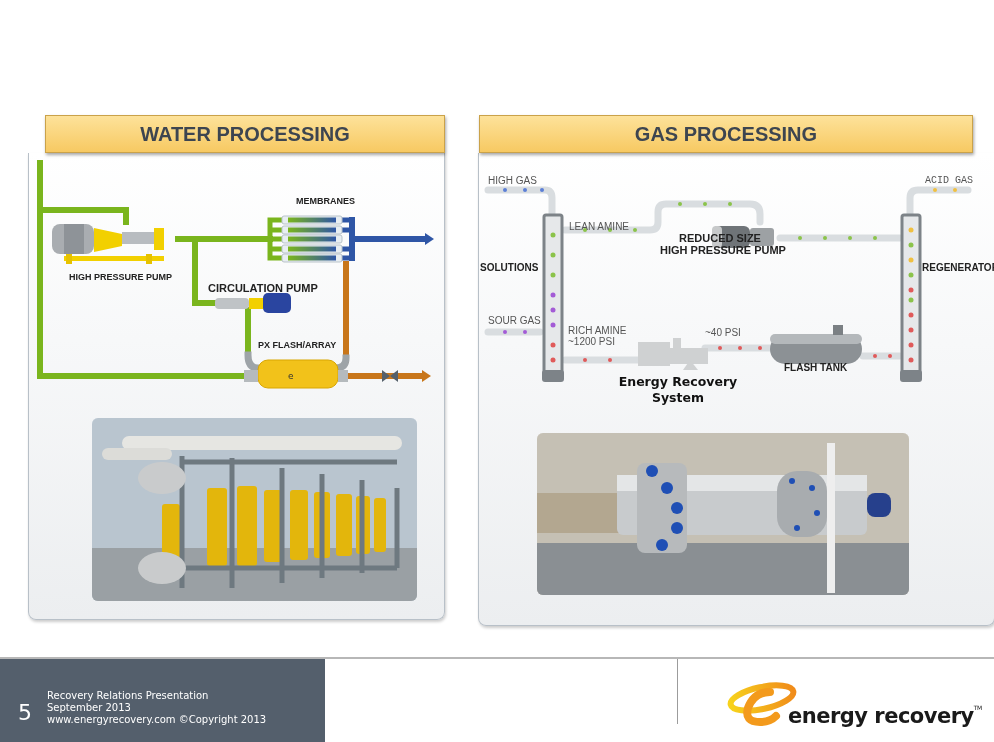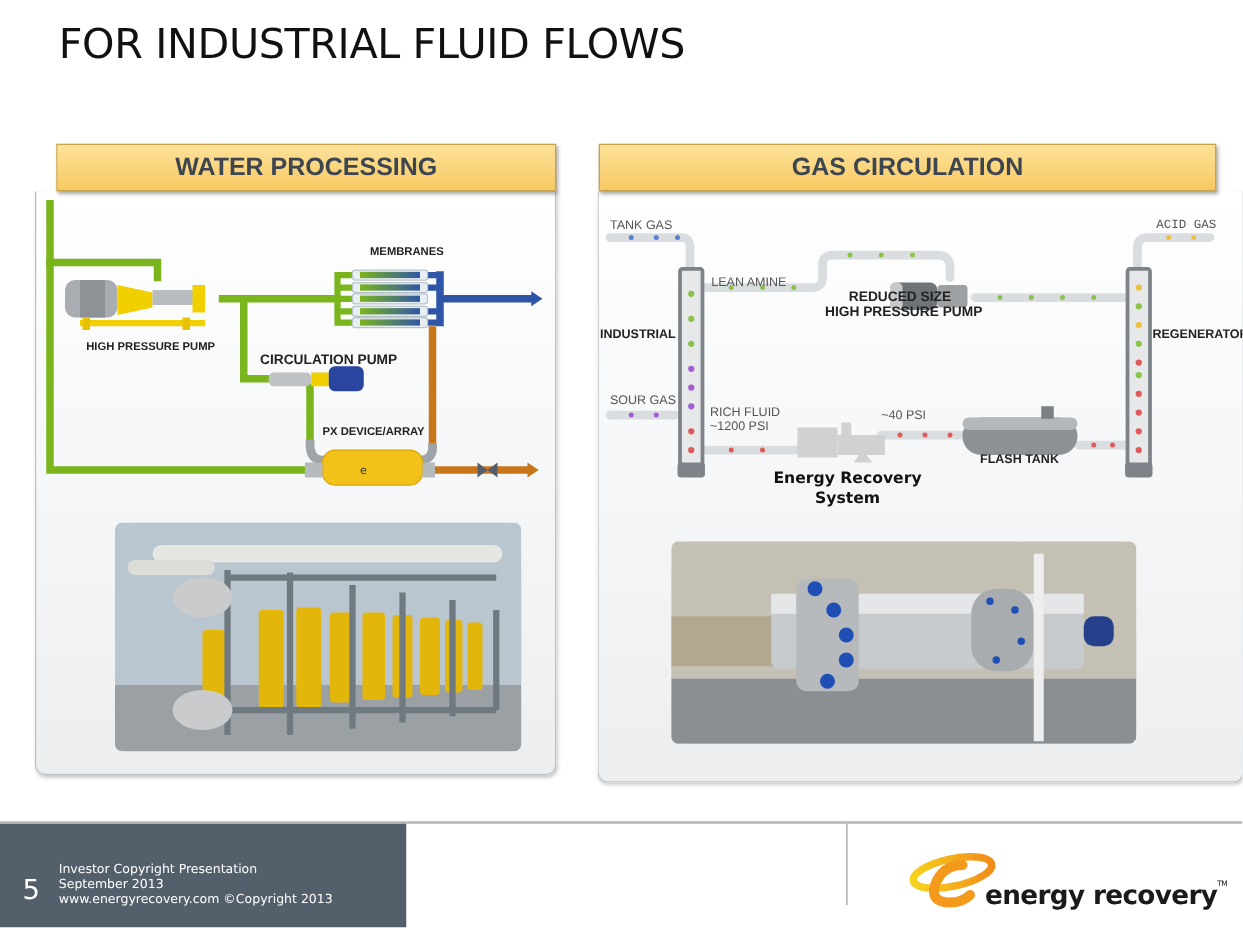--- a/index.html
+++ b/index.html
@@ -25,21 +25,20 @@
   .footer-text { position:absolute; left:47px; top:690px; color:#fff; font-size:10px; line-height:12px; font-family:"DejaVu Sans", sans-serif; }
   .footer-divider { position:absolute; left:677px; top:659px; width:1px; height:65px; background:#9c9c9c; }
   .logo { position:absolute; left:726px; top:678px; width:240px; height:50px; }
   .logo-text { position:absolute; left:788px; top:704px; font-size:21px; font-weight:bold; color:#1a1a1a; letter-spacing:-0.5px; font-family:"DejaVu Sans", sans-serif; }
   .logo-tm { font-size:6px; vertical-align:top; font-weight:normal; }
 </style>
 </head>
 <body>
 
 <div class="title">
-  <div>FOR INDUSTRIAL FLUID FLOWS</div>
 </div>
 
 <div class="panel water"></div>
 <div class="hdr water">WATER PROCESSING</div>
 
 <svg style="position:absolute;left:30px;top:160px;" width="412" height="230" viewBox="0 0 412 230">
   <g fill="none" stroke-linecap="square">
 
     <path d="M10 0 V216 H215" stroke="#7ab51d" stroke-width="6"></path>
     <path d="M10 50 H96 V62" stroke="#7ab51d" stroke-width="6"></path>
@@ -104,21 +103,21 @@
   <g>
     <rect x="228" y="200" width="80" height="28" rx="10" fill="#f2c21a" stroke="#d9a600"></rect>
     <rect x="214" y="210" width="14" height="12" fill="#b5babd"></rect>
     <rect x="308" y="210" width="10" height="12" fill="#b5babd"></rect>
     <text x="258" y="219" font-size="9" fill="#333" font-family="DejaVu Sans, sans-serif">e</text>
   </g>
 </svg>
 <div class="lbl" style="left:296px;top:196px;font-size:9px;">MEMBRANES</div>
 <div class="lbl" style="left:69px;top:272px;font-size:9px;">HIGH PRESSURE PUMP</div>
 <div class="lbl" style="left:208px;top:282px;font-size:11px;">CIRCULATION PUMP</div>
-<div class="lbl" style="left:258px;top:340px;font-size:9px;">PX DEVICE/ARRAY</div>
+<div class="lbl" style="left:258px;top:340px;font-size:9px;">PX FLASH/ARRAY</div>
 
 <div class="photo water" title="PX device array installation photo">
   <svg width="325" height="183" viewBox="0 0 325 183">
     <rect x="0" y="0" width="325" height="183" fill="#b9c5cf"></rect>
     <rect x="0" y="130" width="325" height="53" fill="#9aa0a4"></rect>
     <rect x="30" y="18" width="280" height="14" rx="7" fill="#e6e6e2"></rect>
     <rect x="10" y="30" width="70" height="12" rx="6" fill="#dcdcd8"></rect>
     <g fill="#e3b60c">
       <rect x="115" y="70" width="20" height="78" rx="3"></rect>
       <rect x="145" y="68" width="20" height="80" rx="3"></rect>
@@ -133,21 +132,21 @@
     <g fill="none" stroke="#6e7980" stroke-width="5">
       <path d="M90 38 V170 M140 40 V170 M190 50 V165 M230 56 V160 M270 62 V155 M305 70 V150"></path>
       <path d="M90 44 H305 M90 150 H305"></path>
     </g>
     <ellipse cx="70" cy="60" rx="24" ry="16" fill="#c9cbcc"></ellipse>
     <ellipse cx="70" cy="150" rx="24" ry="16" fill="#c9cbcc"></ellipse>
   </svg>
 </div>
 
 <div class="panel gas"></div>
-<div class="hdr gas">GAS CIRCULATION</div>
+<div class="hdr gas">GAS PROCESSING</div>
 
 <svg style="position:absolute;left:480px;top:170px;" width="512" height="225" viewBox="0 0 512 225">
   <g fill="none" stroke-linecap="round">
 
     <path d="M8 20 H65 Q72 20 72 28 V45" stroke="#d9dde0" stroke-width="7"></path>
 
     <path d="M488 20 H438 Q430 20 430 28 V45" stroke="#d9dde0" stroke-width="7"></path>
 
     <path d="M85 60 H170 Q178 60 178 52 V42 Q178 34 186 34 H270 Q280 34 280 44 V52" stroke="#d9dde0" stroke-width="7"></path>
     <path d="M300 68 H420" stroke="#d9dde0" stroke-width="7"></path>
@@ -247,32 +246,32 @@
     <polygon points="203,200 210,190 218,200"></polygon>
   </g>
 
   <g>
     <rect x="290" y="164" width="92" height="30" rx="15" fill="#8c9195"></rect>
     <rect x="290" y="164" width="92" height="10" rx="5" fill="#b4b8bb"></rect>
     <rect x="353" y="155" width="10" height="10" fill="#7b8084"></rect>
   </g>
 </svg>
 
-<div class="lbl thin" style="left:488px;top:175px;">TANK GAS</div>
+<div class="lbl thin" style="left:488px;top:175px;">HIGH GAS</div>
 <div class="lbl thin" style="left:925px;top:175px;font-family:Liberation Mono, monospace;">ACID GAS</div>
 <div class="lbl thin" style="left:569px;top:221px;">LEAN AMINE</div>
-<div class="lbl" style="left:480px;top:262px;">INDUSTRIAL</div>
+<div class="lbl" style="left:480px;top:262px;">SOLUTIONS</div>
 <div class="lbl" style="left:922px;top:262px;">REGENERATOR</div>
 <div class="lbl big" style="left:660px;top:232px;width:120px;">
   <div>REDUCED SIZE</div>
   <div>HIGH PRESSURE PUMP</div>
 </div>
 <div class="lbl thin" style="left:488px;top:315px;">SOUR GAS</div>
 <div class="lbl thin" style="left:568px;top:325px;line-height:11px;">
-  <div>RICH FLUID</div>
+  <div>RICH AMINE</div>
   <div>~1200 PSI</div>
 </div>
 <div class="lbl thin" style="left:705px;top:327px;">~40 PSI</div>
 <div class="lbl" style="left:784px;top:362px;">FLASH TANK</div>
 <div class="lbl ers" style="left:618px;top:374px;width:120px;">
   <div>Energy Recovery</div>
   <div>System</div>
 </div>
 
 <div class="photo gas" title="Energy recovery device installation photo">
@@ -299,21 +298,21 @@
       </g>
     <rect x="290" y="10" width="8" height="150" fill="#eeeeee"></rect>
     <rect x="330" y="60" width="24" height="24" rx="8" fill="#26408c"></rect>
   </svg>
 </div>
 
 <div class="footer-line"></div>
 <div class="footer-left"></div>
 <div class="page-num">5</div>
 <div class="footer-text">
-  <div>Investor Copyright Presentation</div>
+  <div>Recovery Relations Presentation</div>
   <div>September 2013</div>
   <div>www.energyrecovery.com  ©Copyright 2013</div>
 </div>
 <div class="footer-divider"></div>
 <svg class="logo" width="240" height="50" viewBox="0 0 240 50">
   <defs>
     <linearGradient id="lg" x1="0" x2="1">
         <stop offset="0" stop-color="#f7d21c"></stop>
         <stop offset="1" stop-color="#f08c1a"></stop>
       </linearGradient>

